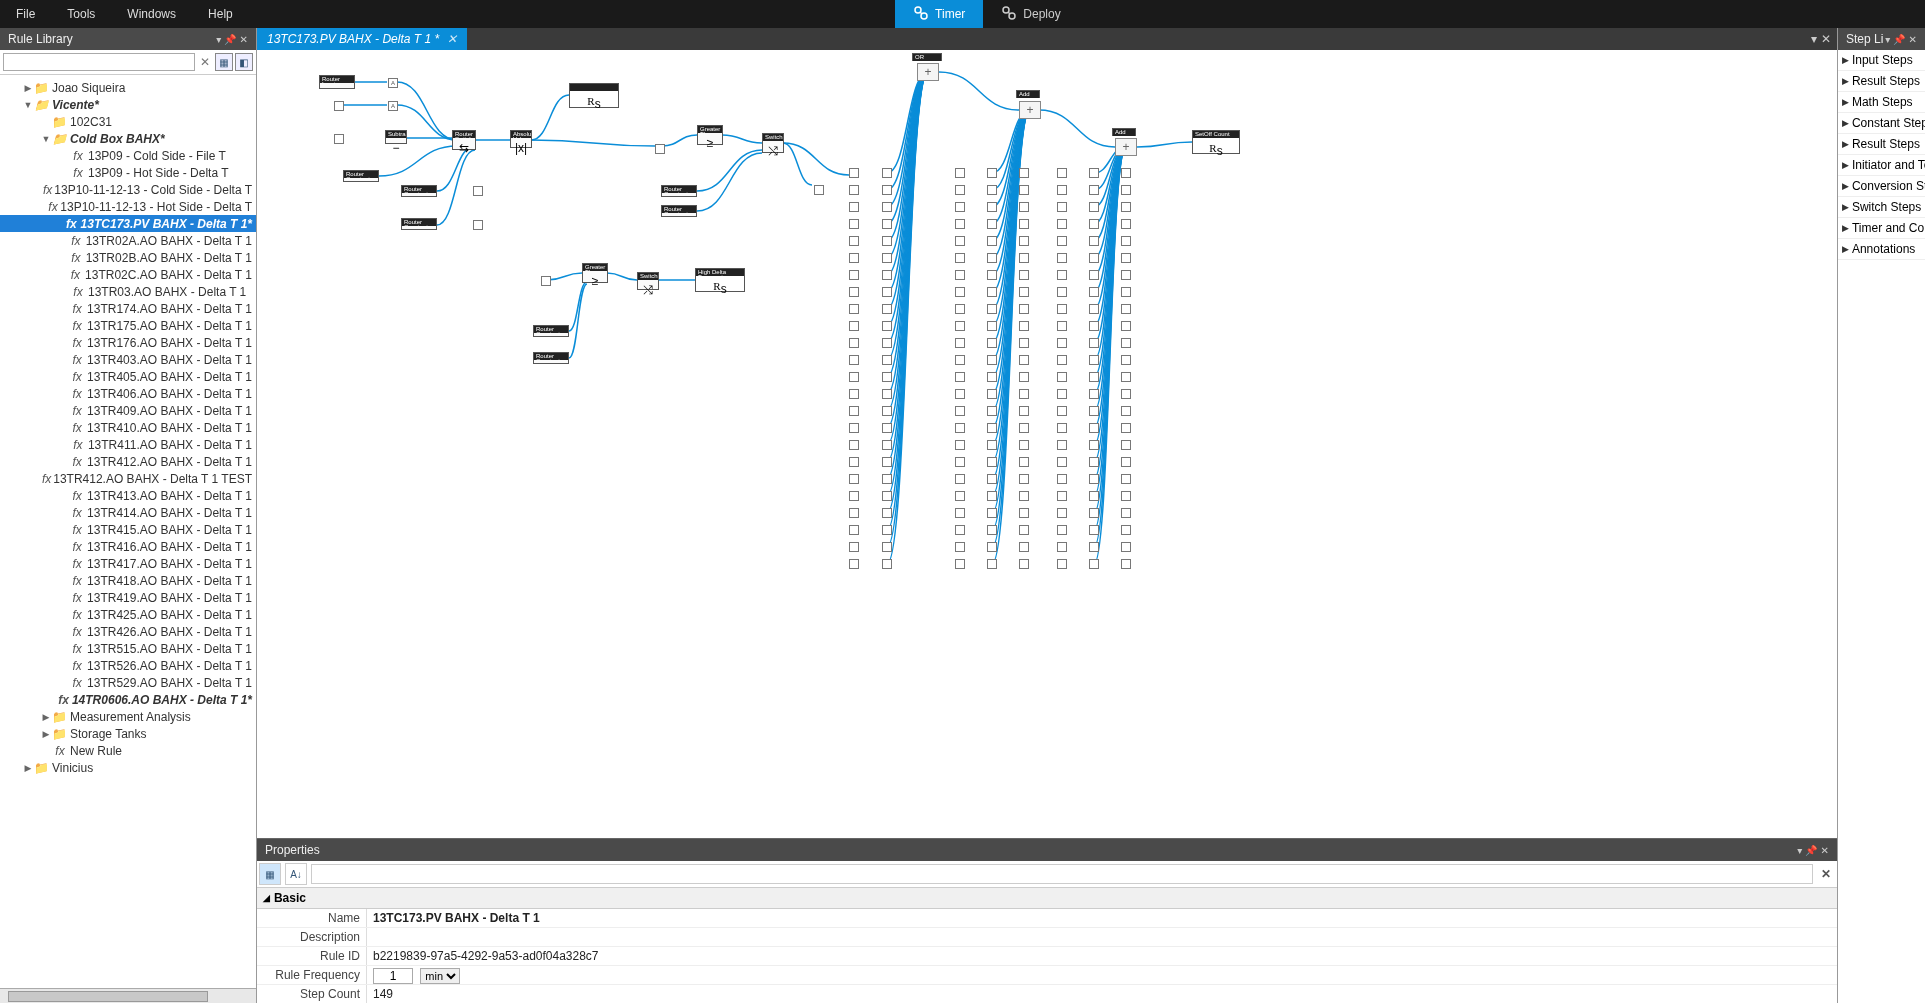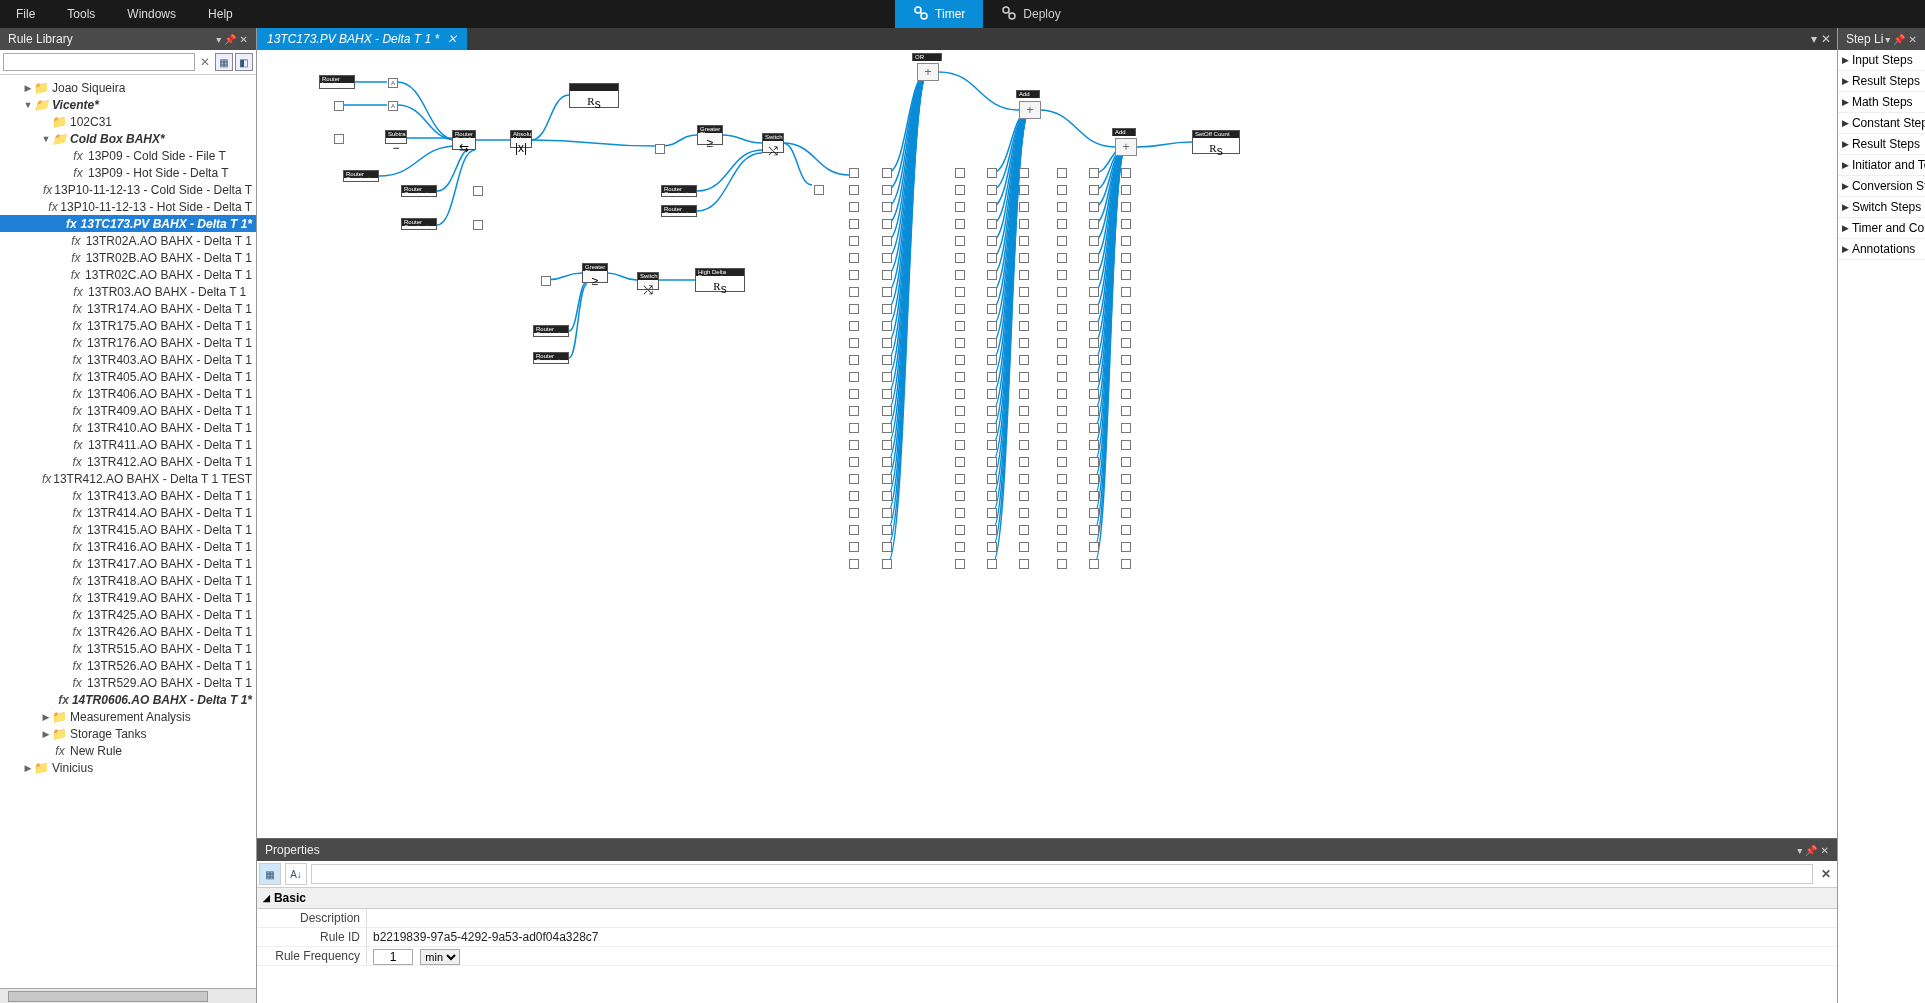--- a/index.html
+++ b/index.html
@@ -878,32 +878,40 @@
         <div class="pbtn">A↓</div>
         <input type="text" style="">
         <span class="px">✕</span>
       </div>
       <div class="prop-section-header">
         <span class="caret2">◢</span>
         <span>Basic</span>
       </div>
       <div class="prop-grid">
         <div class="prop-row">
+          <div class="pname">Name</div>
+          <div class="pval bold">13TC173.PV BAHX - Delta T 1</div>
+        </div>
+        <div class="prop-row">
           <div class="pname">Description</div>
         </div>
         <div class="prop-row">
           <div class="pname">Rule ID</div>
           <div class="pval">b2219839-97a5-4292-9a53-ad0f04a328c7</div>
         </div>
         <div class="prop-row">
           <div class="pname">Rule Frequency</div>
           <div class="pval">
             <input class="freq-input" value="1" style="">
             <select><option>min</option></select>
           </div>
+        </div>
+        <div class="prop-row">
+          <div class="pname">Step Count</div>
+          <div class="pval">149</div>
         </div>
       </div>
     </div>
   </div>
 
   <div class="right-panel">
     <div class="panel-header">
       <span>Step Li</span>
       <div class="icons">
         <span>▾</span>

